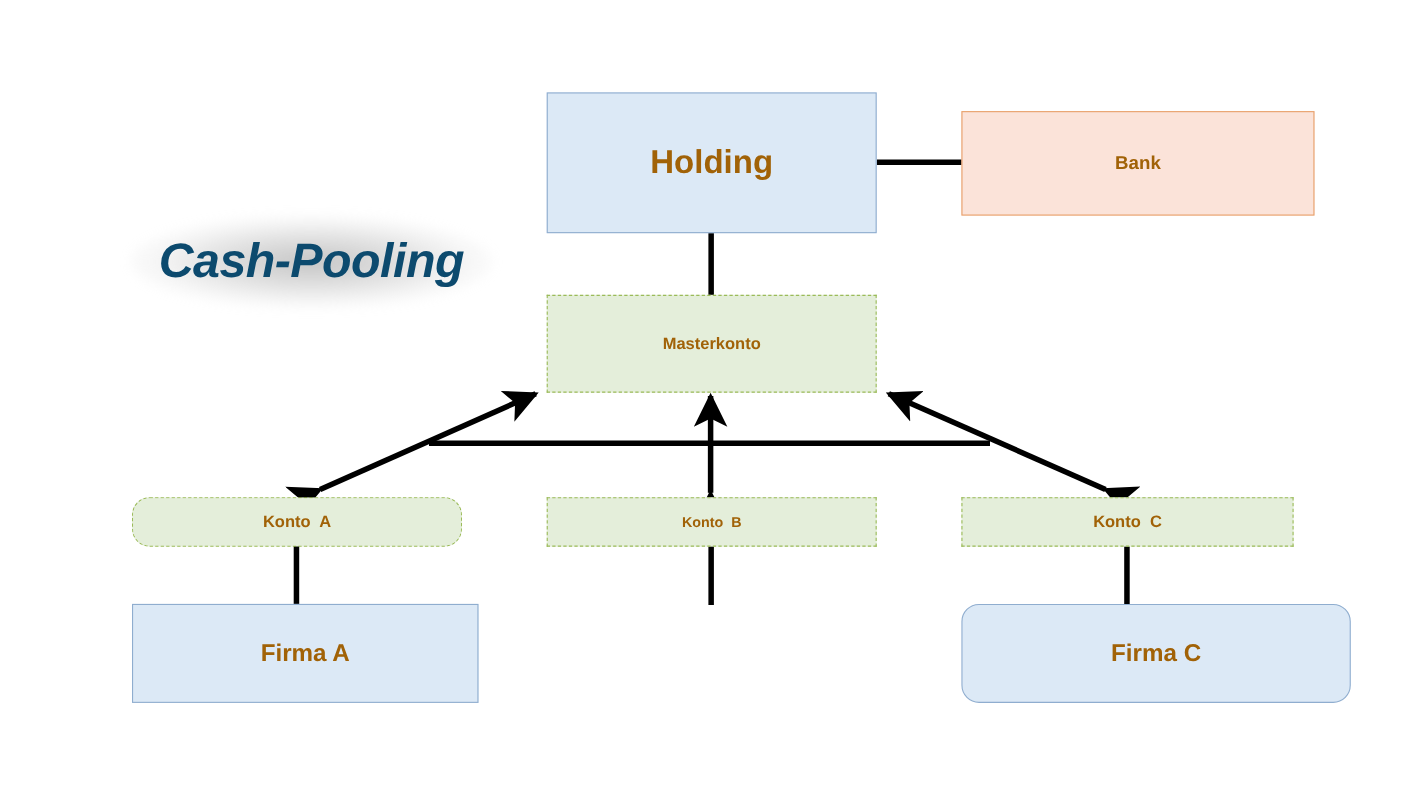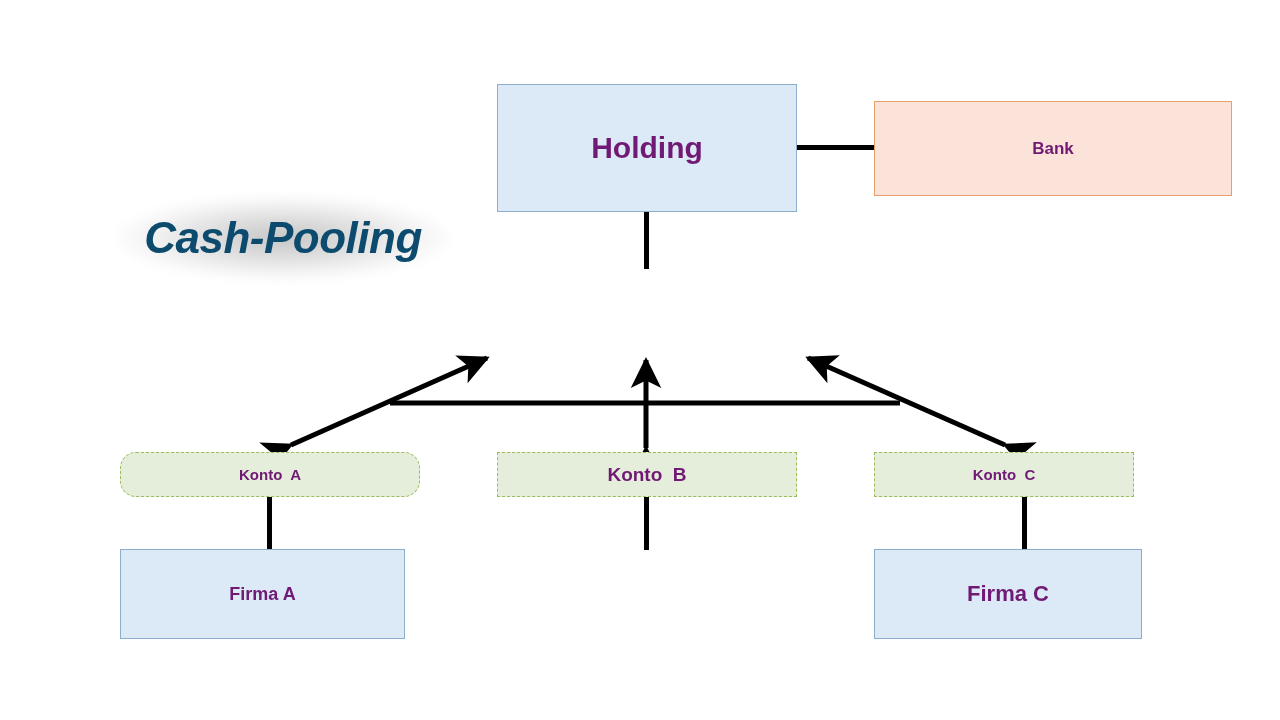--- a/index.html
+++ b/index.html
@@ -51,46 +51,46 @@
     white-space: nowrap;
   }
 
   
   .box {
     position: absolute;
     box-sizing: border-box;
     display: flex;
     align-items: center;
     justify-content: center;
-    color: #701a75;
+    color: #a16207;
     white-space: pre;
   }
   .box-blue {
     background: #dce9f6;
     border: 1px solid #8fadcf;
   }
   .box-peach {
     background: #fbe3d9;
     border: 1px solid #e8a06a;
   }
   .box-green-dashed {
     background: #e4eeda;
     border: 1px dashed #9bbb59;
   }
 
   
   #box-holding      { left: 497px; top: 84px;  width: 300px; height: 128px; font-size: 30px; font-weight: bold; }
-  #box-bank         { left: 874px; top: 101px; width: 358px; height: 95px;  font-size: 17px; font-weight: bold; }
+  #box-bank         { left: 874px; top: 101px; width: 321px; height: 95px;  font-size: 17px; font-weight: bold; }
   #box-masterkonto  { left: 497px; top: 268px; width: 300px; height: 89px;  font-size: 15px; font-weight: bold; }
   #box-konto-a      { left: 120px; top: 452px; width: 300px; height: 45px;  font-size: 15px; font-weight: bold; border-radius: 16px; }
-  #box-konto-b      { left: 497px; top: 452px; width: 300px; height: 45px;  font-size: 19px; font-weight: bold; }
-  #box-konto-c      { left: 874px; top: 452px; width: 260px; height: 45px;  font-size: 15px; font-weight: bold; }
-  #box-firma-a      { left: 120px; top: 549px; width: 285px; height: 90px;  font-size: 18px; font-weight: bold; }
+  #box-konto-b      { left: 497px; top: 452px; width: 300px; height: 45px;  font-size: 13px; font-weight: bold; }
+  #box-konto-c      { left: 874px; top: 452px; width: 302px; height: 45px;  font-size: 15px; font-weight: bold; }
+  #box-firma-a      { left: 120px; top: 549px; width: 315px; height: 90px;  font-size: 22px; font-weight: bold; }
   #box-firma-b      { left: 497px; top: 549px; width: 300px; height: 90px;  font-size: 22px; font-weight: 600; }
-  #box-firma-c      { left: 874px; top: 549px; width: 268px; height: 90px;  font-size: 22px; font-weight: 600; }
+  #box-firma-c      { left: 874px; top: 549px; width: 354px; height: 90px;  font-size: 22px; font-weight: 600; border-radius: 16px; }
 
   
   .conn {
     position: absolute;
     background: #000000;
   }
   #conn-holding-bank      { left: 797px; top: 145px; width: 78px;  height: 5px; }
   #conn-holding-master    { left: 644px; top: 211px; width: 5px;   height: 58px; }
   #conn-kontoA-firmaA     { left: 267px; top: 496px; width: 5px;   height: 54px; }
   #conn-kontoB-firmaB     { left: 644px; top: 496px; width: 5px;   height: 54px; }
@@ -133,20 +133,21 @@
 
     <line x1="1005" y1="445" x2="808" y2="358" stroke="#000000" stroke-width="5" marker-start="url(#ah)" marker-end="url(#ah)"></line>
 
     <line x1="646" y1="448" x2="646" y2="360" stroke="#000000" stroke-width="5" marker-start="url(#ah)" marker-end="url(#ah)"></line>
   </svg>
 
   <div class="box box-blue" id="box-holding">Holding</div>
 
   <div class="box box-peach" id="box-bank">Bank</div>
 
+  <div class="box box-green-dashed" id="box-masterkonto">Masterkonto</div>
 
   <div class="box box-green-dashed" id="box-konto-a">Konto  A</div>
   <div class="box box-green-dashed" id="box-konto-b">Konto  B</div>
   <div class="box box-green-dashed" id="box-konto-c">Konto  C</div>
 
   <div class="box box-blue" id="box-firma-a">Firma A</div>
   <div class="box box-blue" id="box-firma-c">Firma C</div>
 
 </div>
 

